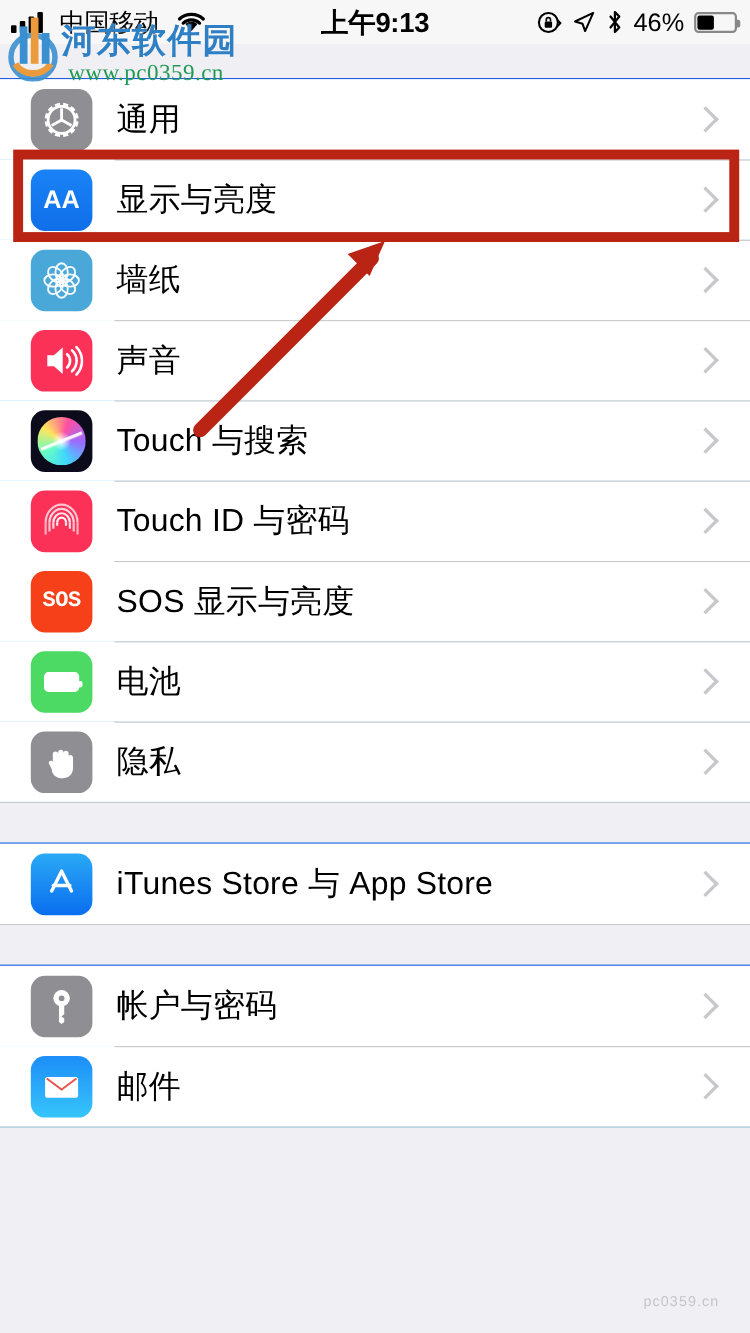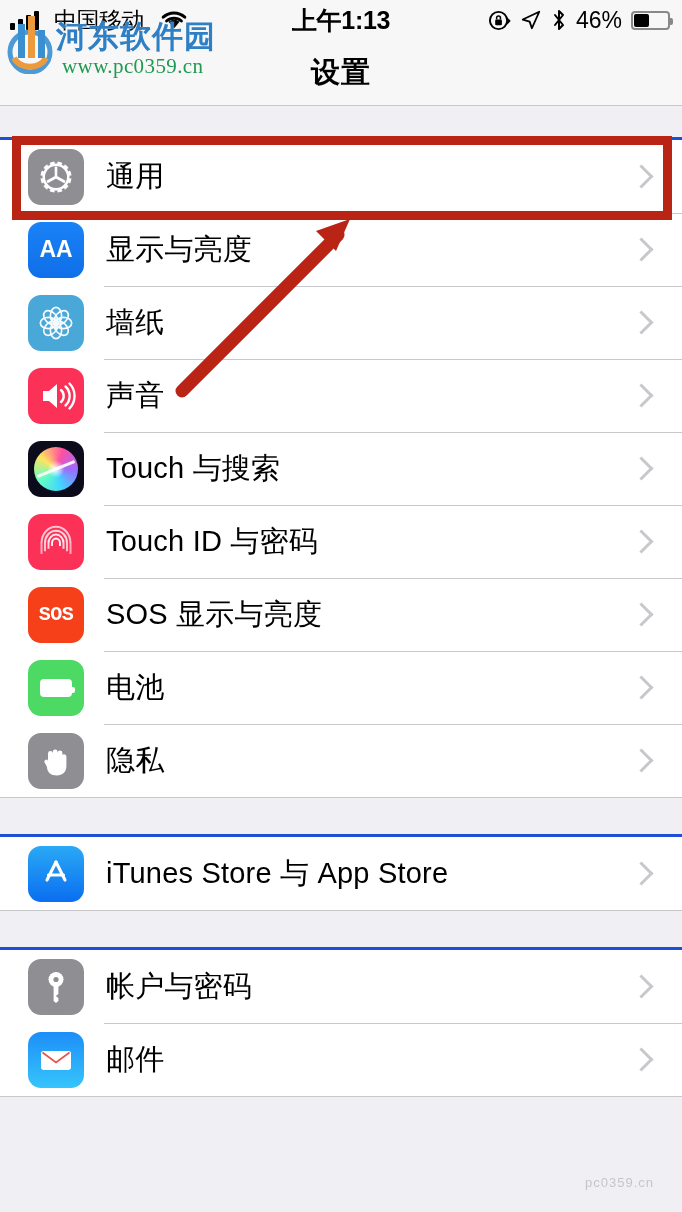--- a/index.html
+++ b/index.html
@@ -110,21 +110,21 @@
   .navtitle {
     font-size: 29px;
     font-weight: 700;
     color: #000;
     letter-spacing: 1px;
   }
 
   
   .group {
     background: #7dd3fc;
-    border-top: 3px solid #1d4ed8;
+    border-top: 1px solid #1d4ed8;
     border-bottom: 1px solid #c8c7cc;
   }
   .gap {
     height: 36px;
     background: #efeff4;
   }
   .gap.small { height: 31px; }
   .row {
     display: flex;
     align-items: center;
@@ -332,21 +332,21 @@
           <i></i>
       </span>
       <span class="sb-carrier">中国移动</span>
       <svg width="30" height="22" viewBox="0 0 30 22">
         <path d="M15 19.5 L9.5 12.8 a8.5 8.5 0 0 1 11 0 Z" fill="#000"></path>
         <path d="M4.2 8.2 a16 16 0 0 1 21.6 0" stroke="#000" stroke-width="3" fill="none" stroke-linecap="round"></path>
         <path d="M7.6 12.0 a11 11 0 0 1 14.8 0" stroke="#000" stroke-width="3" fill="none" stroke-linecap="round"></path>
       </svg>
     </div>
 
-    <div class="sb-center">上午1:13</div>
+    <div class="sb-center">上午9:13</div>
 
     <div class="sb-right">
       <svg width="23" height="23" viewBox="0 0 24 24">
         <circle cx="11" cy="12" r="9" stroke="#000" stroke-width="2" fill="none"></circle>
         <rect x="7.5" y="11" width="7" height="6" rx="1.2" fill="#000"></rect>
         <path d="M9 11 v-1.6 a2 2 0 0 1 4 0 V11" stroke="#000" stroke-width="1.6" fill="none"></path>
         <path d="M20 10 l2.5 2.5 -2.5 2.5" stroke="#000" stroke-width="1.8" fill="none" stroke-linecap="round" stroke-linejoin="round"></path>
       </svg>
       <svg width="22" height="22" viewBox="0 0 24 24">
         <path d="M21 3 L3 11.5 L10.5 13.8 L13 21 Z" fill="none" stroke="#000" stroke-width="2" stroke-linejoin="round"></path>
@@ -354,23 +354,20 @@
       <svg width="16" height="24" viewBox="0 0 16 24">
         <path d="M4 7 L12 17 L8 21 V3 L12 7 L4 17" stroke="#000" stroke-width="2" fill="none" stroke-linejoin="round" stroke-linecap="round"></path>
       </svg>
       <span class="sb-pct">46%</span>
       <span class="battery">
         <span id="batt-fill" style="width: 15.18px;"></span>
       </span>
     </div>
   </div>
 
-  <div class="navbar">
-    <div class="navtitle">设置</div>
-  </div>
 
   <div id="list-root">
       <div class="gap small"></div>
       <div class="group">
         <div class="row">
           <div class="icon ic-gear">
             <svg width="42" height="42" viewBox="0 0 42 42">
               <g fill="#ffffff">
                 <circle cx="21" cy="21" r="15.5"></circle>
               </g>

